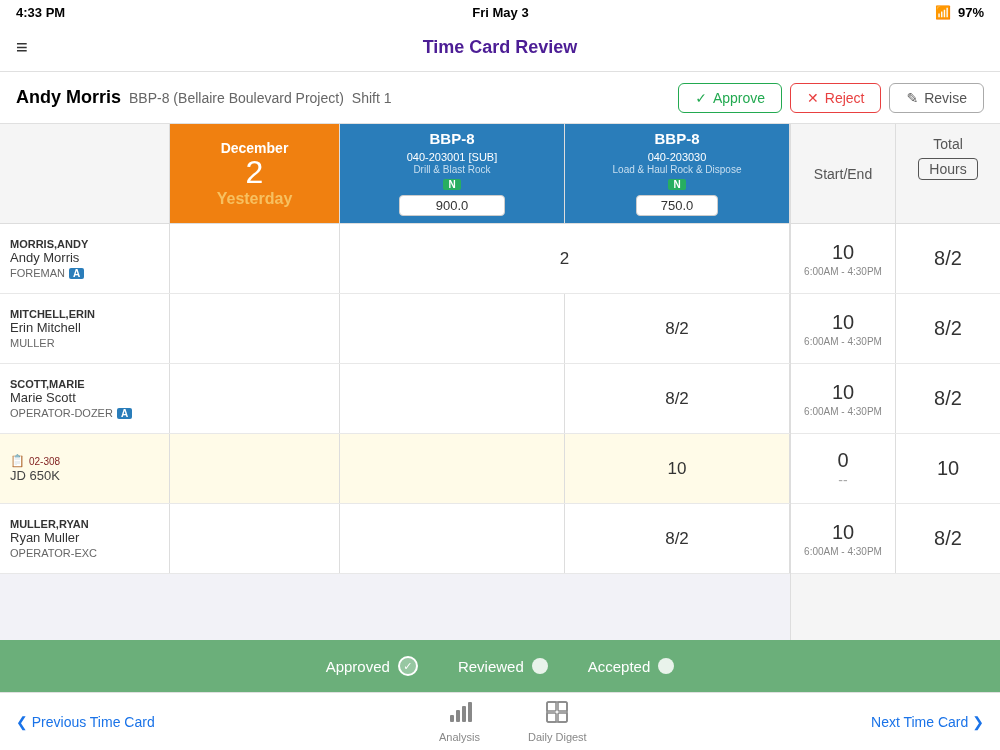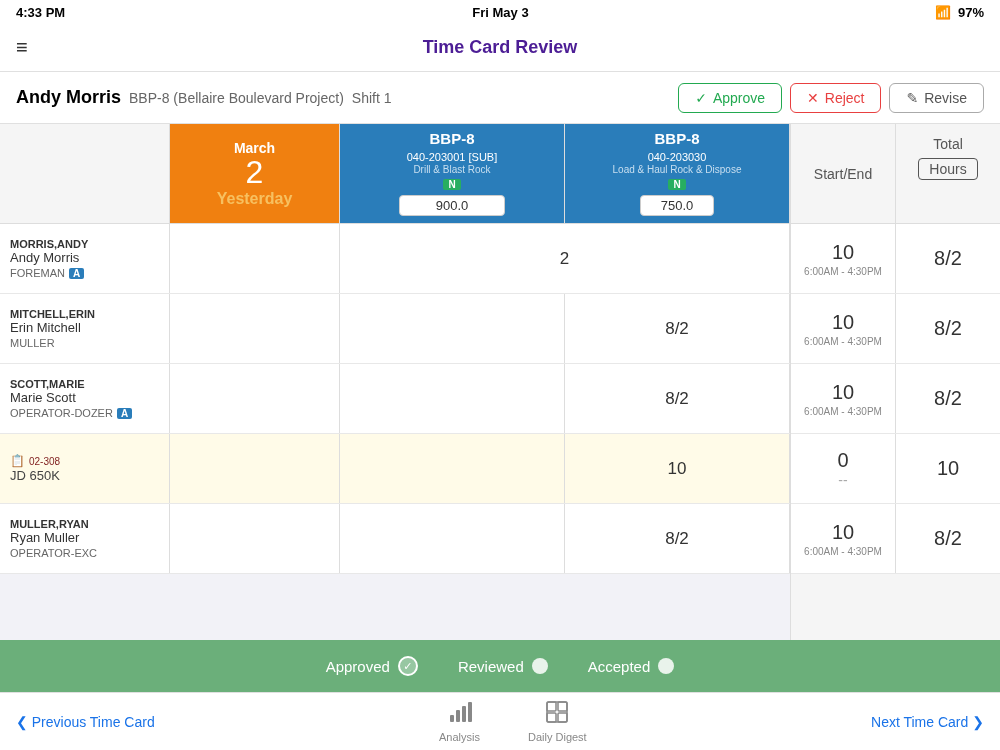--- a/index.html
+++ b/index.html
@@ -471,39 +471,39 @@
 <div class="main-content">
 
   <div class="timecard-panel">
 
     <div class="table-header">
 
       <div class="col-employee" style="display:flex;align-items:center;justify-content:center;min-height:100px;border-bottom:1px solid #ddd;border-right:1px solid #ddd;background:#f5f5f5;">
       </div>
 
       <div class="date-cell-header" style="width:170px;min-width:170px;display:flex;flex-direction:column;align-items:center;justify-content:center;padding:6px 4px;border-right:1px solid #ddd;border-bottom:1px solid #ddd;background:#f08010;">
-        <span class="month">March</span>
+        <span class="month">December</span>
         <span class="day-num" style="font-size:32px;color:#fff;font-weight:300;line-height:1;">2</span>
         <span class="day-label" style="font-size:16px;font-weight:600;color:#f7c060;margin-top:2px;">Yesterday</span>
       </div>
 
       <div class="task-col-header bbp8-1" style="flex:1;display:flex;flex-direction:column;align-items:center;padding:4px 6px;border-right:1px solid #ddd;border-bottom:1px solid #ddd;background:#2a7dba;min-height:100px;justify-content:flex-start;">
         <span class="project-tag" style="color:#fff;font-size:15px;font-weight:700;text-align:center;width:100%;">BBP-8</span>
         <span class="task-code" style="font-size:11px;color:#fff;margin-top:2px;text-align:center;">040-203001 [SUB]</span>
         <span class="task-desc" style="font-size:10px;color:#c8dff0;text-align:center;margin-top:1px;">Drill &amp; Blast Rock</span>
         <span class="n-badge" style="display:inline-block;background:#27ae60;color:#fff;font-size:10px;font-weight:700;border-radius:2px;padding:0 5px;margin-top:4px;">N</span>
         <div style="background:#fff;border:1px solid #ccc;border-radius:4px;padding:2px 8px;font-size:13px;color:#333;text-align:center;margin-top:5px;width:106px;">900.0</div>
       </div>
 
       <div class="task-col-header bbp8-2" style="flex:1;display:flex;flex-direction:column;align-items:center;padding:4px 6px;border-right:1px solid #ddd;border-bottom:1px solid #ddd;background:#2a7dba;min-height:100px;justify-content:flex-start;">
         <span class="project-tag" style="color:#fff;font-size:15px;font-weight:700;text-align:center;width:100%;">BBP-8</span>
         <span class="task-code" style="font-size:11px;color:#fff;margin-top:2px;text-align:center;">040-203030</span>
         <span class="task-desc" style="font-size:10px;color:#c8dff0;text-align:center;margin-top:1px;">Load &amp; Haul Rock &amp; Dispose</span>
         <span class="n-badge" style="display:inline-block;background:#27ae60;color:#fff;font-size:10px;font-weight:700;border-radius:2px;padding:0 5px;margin-top:4px;">N</span>
-        <div style="background:#fff;border:1px solid #ccc;border-radius:4px;padding:2px 8px;font-size:13px;color:#333;text-align:center;margin-top:5px;width:74px;">750.0</div>
+        <div style="background:#fff;border:1px solid #ccc;border-radius:4px;padding:2px 8px;font-size:13px;color:#333;text-align:center;margin-top:5px;width:82px;">750.0</div>
       </div>
     </div>
 
     <div class="table-body" id="table-body">
     <div class="table-row">
           <div class="cell-employee">
         <div class="last-name">MORRIS,ANDY</div>
         <div class="full-name">Andy Morris</div>
         <div class="role-badge">
           <span class="role">FOREMAN</span>

